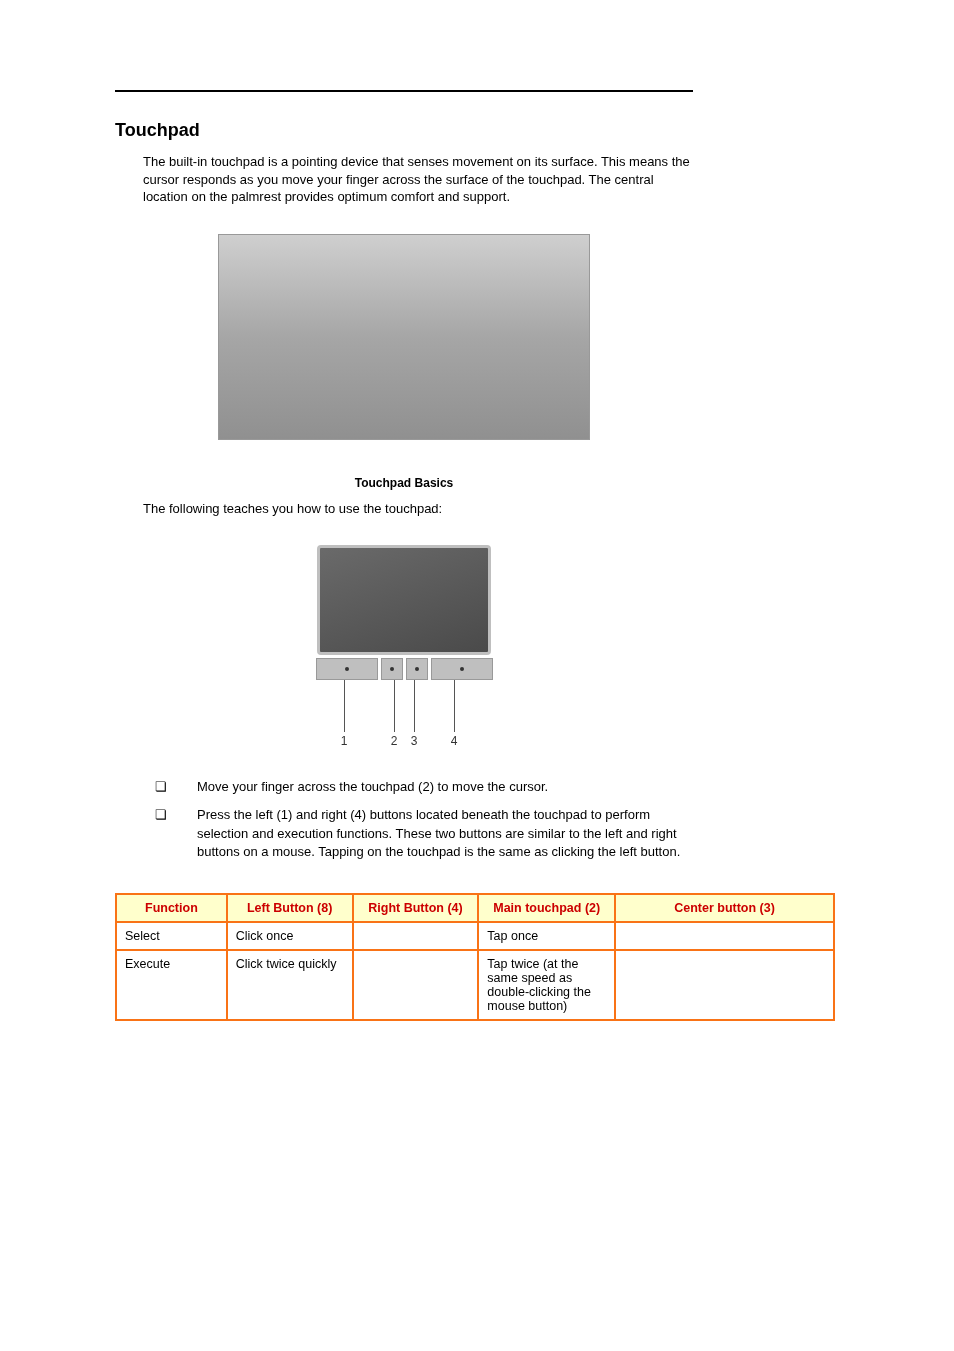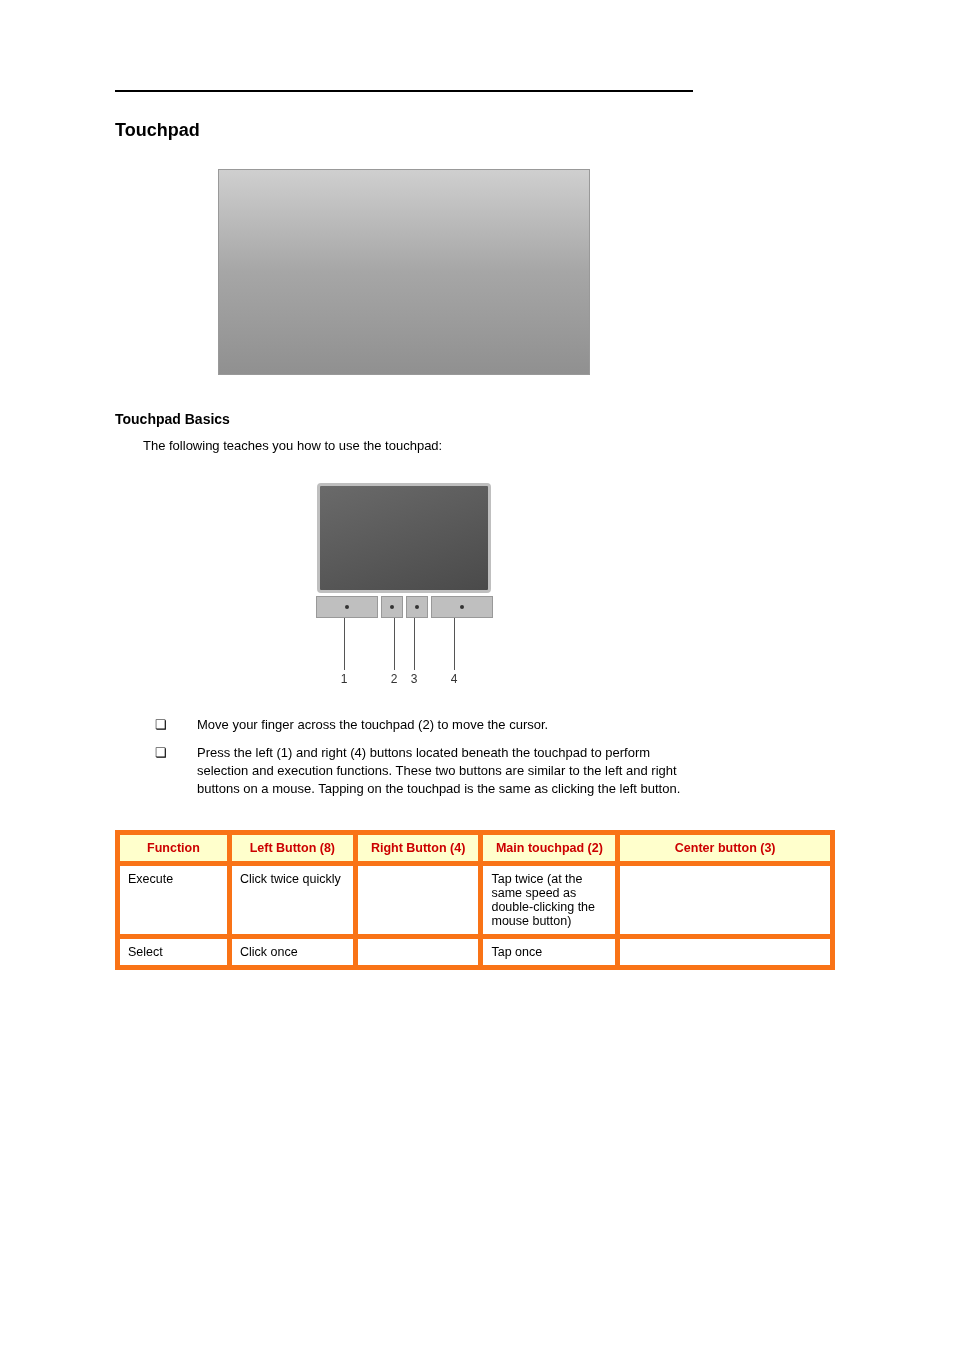--- a/index.html
+++ b/index.html
@@ -22,24 +22,25 @@
     height: 2px;
     background: #000;
     margin: 0 0 28px 0;
   }
   .h1 {
     font-size: 18px;
     font-weight: bold;
     margin-bottom: 12px;
   }
   .h2 {
-    font-size: 14px;
+    font-size: 12px;
     font-weight: bold;
     margin-top: 36px;
     margin-bottom: 10px;
+    text-align: center;
   }
   .body {
     padding-left: 28px;
     line-height: 1.35;
   }
   .figure {
     display: flex;
     justify-content: center;
     margin: 28px 0;
   }
@@ -119,21 +120,21 @@
     top: 0;
     font-size: 13px;
   }
   table.func {
     width: 720px;
     border-collapse: collapse;
     margin: 18px auto 0 auto;
     font-size: 12.5px;
   }
   table.func th, table.func td {
-    border: 5px solid #f97316;
+    border: 2px solid #f97316;
     padding: 6px 8px;
     text-align: left;
     vertical-align: top;
   }
   table.func th {
     background: #ffffcc;
     color: #cc0000;
     text-align: center;
     font-weight: bold;
   }
@@ -161,20 +162,21 @@
 </style>
 </head>
 <body>
 
 <div class="page">
 
   <div class="top-rule"></div>
 
   <div class="h1">Touchpad</div>
 
+  <div class="body">The built-in touchpad is a pointing device that senses movement on its surface. This means the cursor responds as you move your finger across the surface of the touchpad. The central location on the palmrest provides optimum comfort and support.</div>
 
   <div class="figure">
     <div class="fig-touchpad"></div>
   </div>
 
   <div class="h2">Touchpad Basics</div>
 
   <div class="body">The following teaches you how to use the touchpad:</div>
 
   <div class="figure">
@@ -217,30 +219,30 @@
       <tr>
         <th class="col-func">Function</th>
         <th class="col-left">Left Button (8)</th>
         <th class="col-right">Right Button (4)</th>
         <th class="col-main">Main touchpad (2)</th>
         <th class="col-center">Center button (3)</th>
       </tr>
     </thead>
     <tbody>
       <tr>
+        <td>Select</td>
+        <td>Click once</td>
+        <td></td>
+        <td>Tap once</td>
+        <td></td>
+      </tr>
+      <tr>
         <td>Execute</td>
         <td>Click twice quickly</td>
         <td></td>
         <td>Tap twice (at the same speed as double-clicking the mouse button)</td>
-        <td></td>
-      </tr>
-      <tr>
-        <td>Select</td>
-        <td>Click once</td>
-        <td></td>
-        <td>Tap once</td>
         <td></td>
       </tr>
     </tbody>
   </table>
 
 
 </div>
 
 </body></html>

